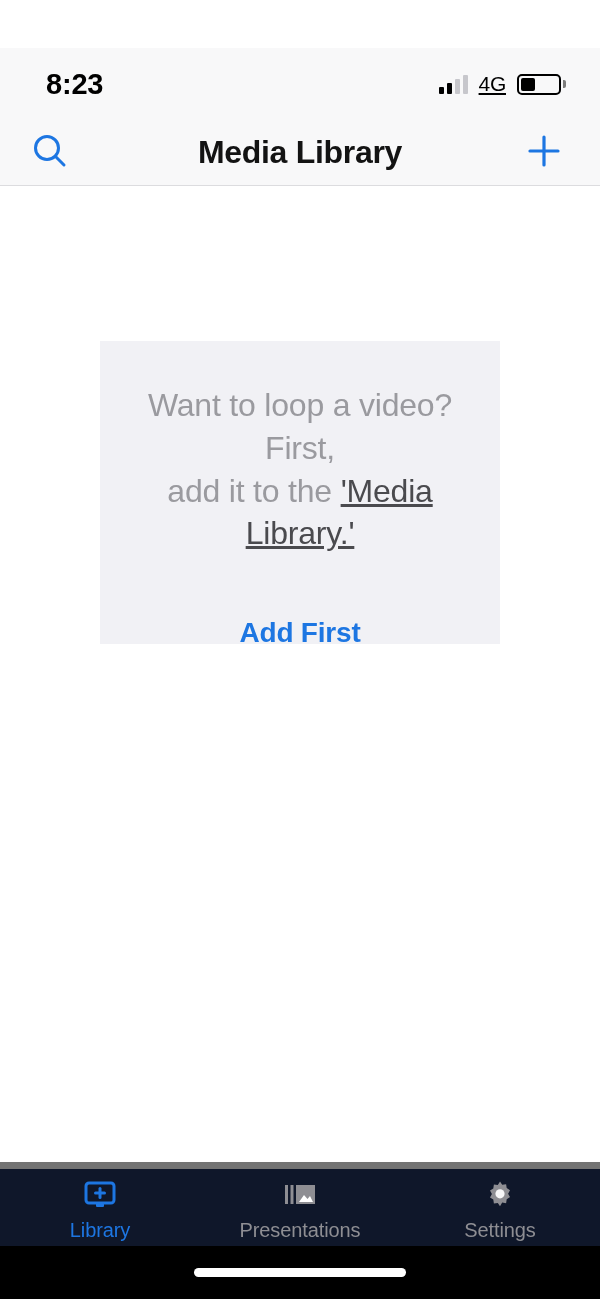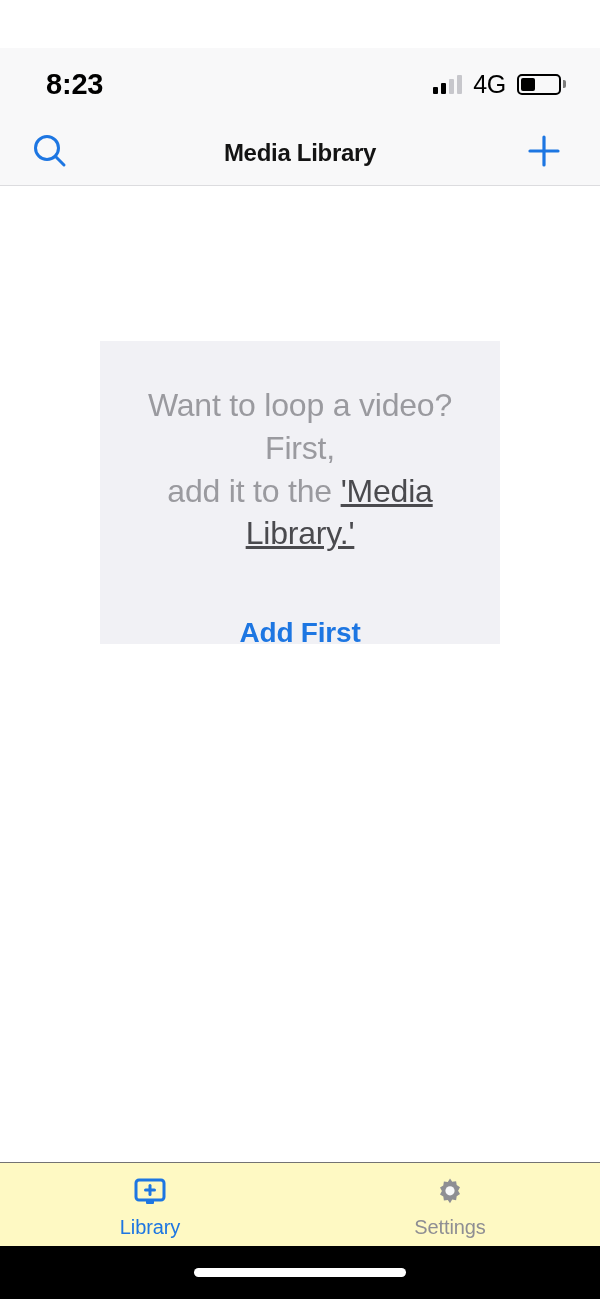--- a/index.html
+++ b/index.html
@@ -33,21 +33,21 @@
   .status-right { display:flex; align-items:center; gap:11px; }
 
   .signal { display:flex; align-items:flex-end; gap:3px; height:19px; }
   .signal i { display:block; width:5px; border-radius:1px; background:#c7c7cc; }
   .signal i.on { background:#000; }
   .signal i:nth-child(1){ height:7px; }
   .signal i:nth-child(2){ height:11px; }
   .signal i:nth-child(3){ height:15px; }
   .signal i:nth-child(4){ height:19px; }
 
-  .carrier { font-size:25px; color:#000; letter-spacing:-0.3px; }
+  .carrier { font-size:21px; color:#000; letter-spacing:-0.3px;text-decoration:underline; }
 
   .battery { position:relative; display:flex; align-items:center; }
   .battery-shell {
     width:44px; height:21px;
     border:2px solid #000; border-radius:5px;
     padding:2px; display:flex; align-items:center;
   }
   .battery-fill { height:100%; background:#000; border-radius:2px; }
   .battery-cap {
     width:3px; height:8px; background:#000;
@@ -60,21 +60,21 @@
     background:#f8f8f9;
     border-bottom:1px solid #dcdcdf;
     display:flex; align-items:center;
     justify-content:space-between;
     padding:0 28px 0 22px;
     position:relative;
   }
   .nav-title {
     position:absolute; left:0; right:0; top:0; bottom:0;
     display:flex; align-items:center; justify-content:center;
-    font-size:24px; font-weight:bold; color:#131313;
+    font-size:32px; font-weight:bold; color:#131313;
     letter-spacing:-0.3px; pointer-events:none;
   }
   .nav-btn {
     width:56px; height:56px;
     display:flex; align-items:center; justify-content:center;
     position:relative; z-index:2; cursor:pointer;
     background:none; border:none;
   }
 
   
@@ -97,22 +97,22 @@
     margin-top:62px;
     font-size:28px; font-weight:bold;
     color:#1d76e2; letter-spacing:-0.2px;
     cursor:pointer; background:none; border:none;
     font-family:inherit;
   }
 
   
   .tab-bar {
     flex:0 0 84px; height:84px;
-    background:#fef9c3;
-    border-top:1px solid #737373;
+    background:#0f172a;
+    border-top:7px solid #737373;
     display:flex;
   }
   .tab {
     flex:1; display:flex; flex-direction:column;
     align-items:center; justify-content:center;
     gap:7px; cursor:pointer; padding-top:4px;
   }
   .tab-icon { height:34px; display:flex; align-items:center; justify-content:center; }
   .tab-label { font-size:20px; letter-spacing:-0.1px; color:#8e8e93; }
   .tab.active .tab-label { color:#1d76e2; }
@@ -192,20 +192,31 @@
         <svg width="34" height="34" viewBox="0 0 34 34">
           <rect x="3" y="5" width="28" height="20" rx="3" fill="none" stroke="#1d76e2" stroke-width="3"></rect>
           <line x1="17" y1="10.5" x2="17" y2="19.5" stroke="#1d76e2" stroke-width="3" stroke-linecap="round"></line>
           <line x1="12.5" y1="15" x2="21.5" y2="15" stroke="#1d76e2" stroke-width="3" stroke-linecap="round"></line>
           <rect x="13" y="25" width="8" height="4" rx="1" fill="#1d76e2"></rect>
         </svg>
       </span>
       <span class="tab-label">Library</span>
     </div>
 
+    <div class="tab">
+      <span class="tab-icon">
+        <svg width="34" height="34" viewBox="0 0 34 34">
+          <rect x="2" y="7" width="3" height="19" fill="#8e8e93"></rect>
+          <rect x="7.5" y="7" width="3" height="19" fill="#8e8e93"></rect>
+          <rect x="13" y="7" width="19" height="19" fill="#8e8e93"></rect>
+          <path d="M16 24 L21 17 L24.5 21 L27 18 L30 24 Z" fill="#ffffff"></path>
+        </svg>
+      </span>
+      <span class="tab-label">Presentations</span>
+    </div>
 
     <div class="tab">
       <span class="tab-icon">
         <svg width="34" height="34" viewBox="0 0 34 34">
           <path fill="#8e8e93" d="M17 3.5l2.2 3.3 3.9-.6.6 3.9 3.3 2.2-1.9 3.4 1.9 3.4-3.3 2.2-.6 3.9-3.9-.6L17 28.2l-2.2-3.3-3.9.6-.6-3.9-3.3-2.2 1.9-3.4-1.9-3.4 3.3-2.2.6-3.9 3.9.6z"></path>
           <circle cx="17" cy="15.8" r="4.6" fill="#f8f8f9"></circle>
         </svg>
       </span>
       <span class="tab-label">Settings</span>
     </div>

